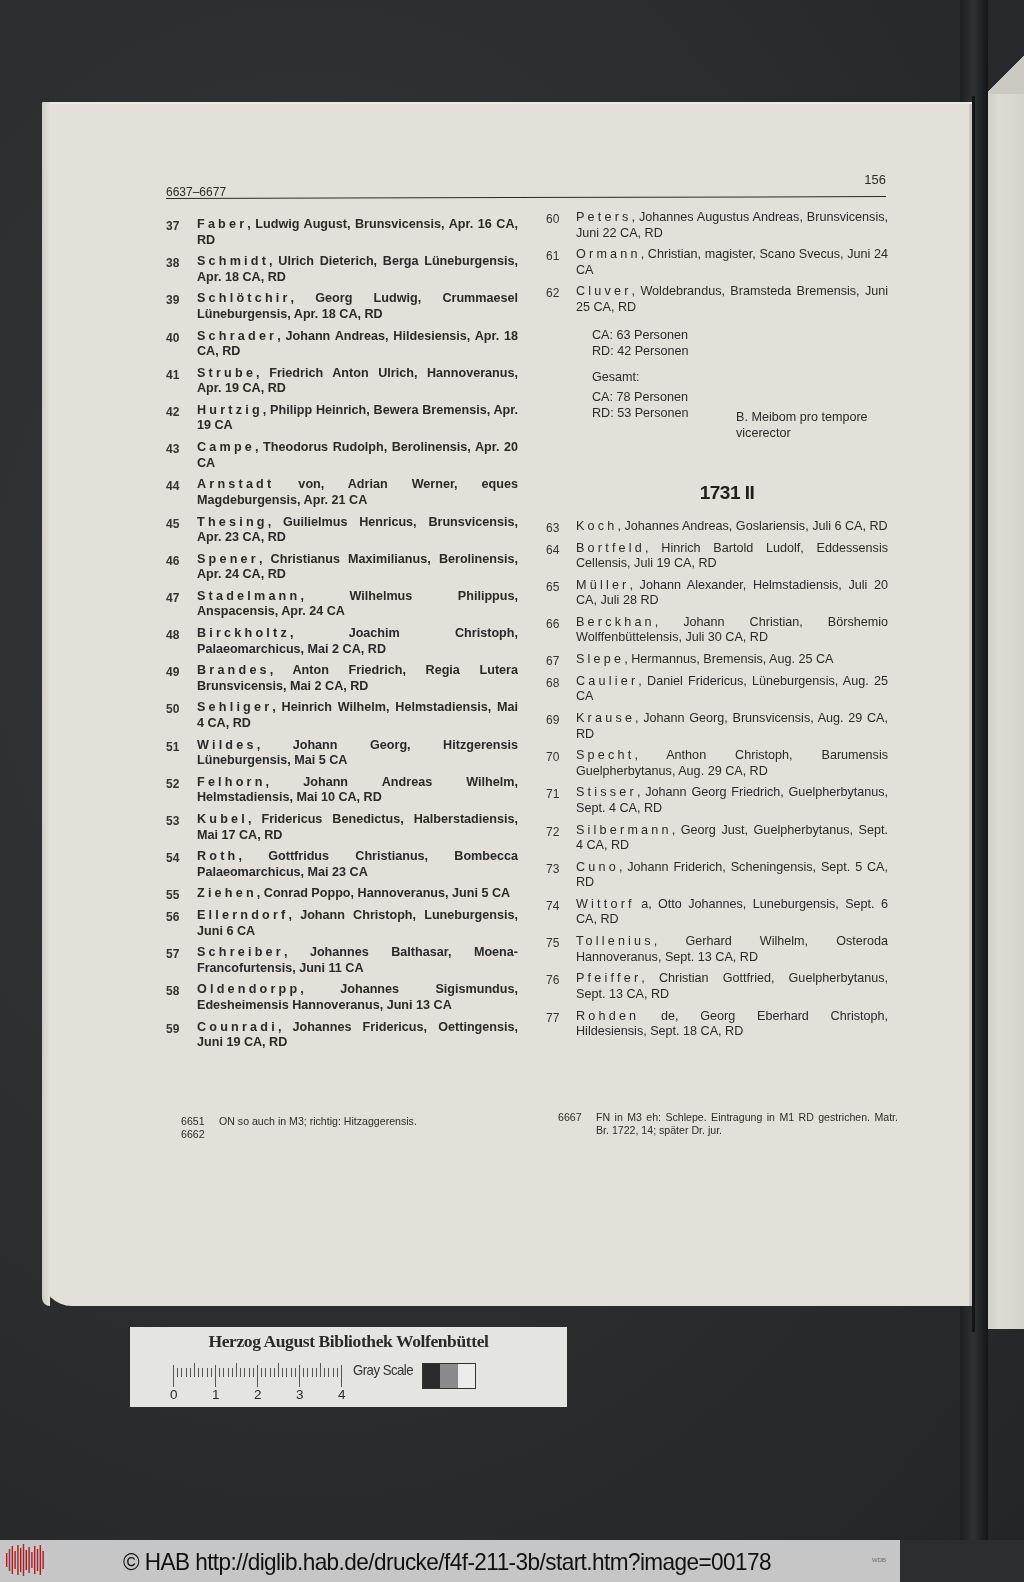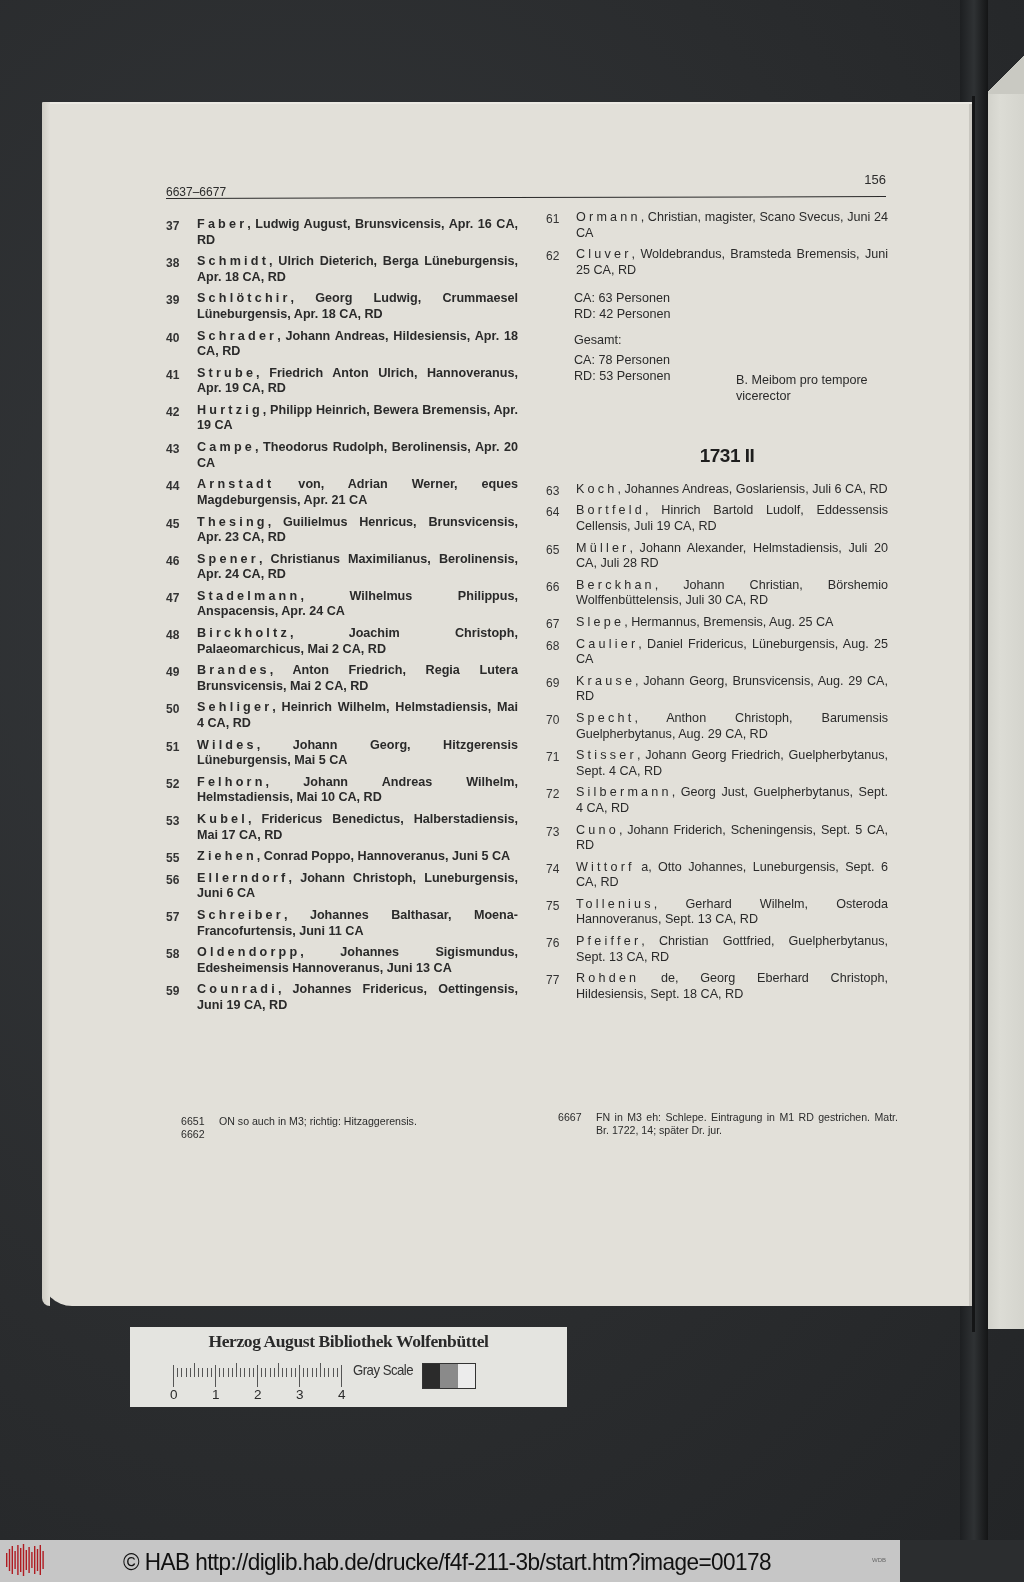--- a/index.html
+++ b/index.html
@@ -52,21 +52,21 @@
   }
 
   .col { position: absolute; color: #2a2a2a; font-size: 12.6px; line-height: 15.5px; }
   .col-left { left: 166px; top: 217px; width: 352px; font-weight: bold; }
   .col-right { left: 546px; top: 210px; width: 342px; }
 
   .entry { position: relative; padding-left: 31px; margin-bottom: 6.2px; text-align: justify; }
   .entry .num { position: absolute; left: 0; top: 2px; font-size: 12px; color: #333; }
   .entry .sname { letter-spacing: 3.2px; }
 
-  .sums { margin-left: 28px; margin-top: 12px; line-height: 16px; font-size: 12.6px; }
+  .sums { margin-left: 46px; margin-top: 12px; line-height: 16px; font-size: 12.6px; }
   .sums .gap { height: 10px; }
   .signature { margin-left: 190px; margin-top: 0; line-height: 16px; }
   .year-heading {
     text-align: center; font-weight: bold; font-size: 19px; letter-spacing: -0.5px;
     margin: 44px 0 18px 20px; color: #1e1e1e;
   }
   .col-right .entry { padding-left: 30px; }
 
   .footnotes { position: absolute; color: #2c2c2c; font-size: 10.6px; line-height: 12.6px; }
   .fn-left { left: 181px; top: 1115px; width: 340px; }
@@ -130,29 +130,31 @@
     <div class="entry"><span class="num">44</span><span class="sname">Arnstadt</span><span> von, Adrian Werner, eques Magdeburgensis, Apr. 21 CA</span></div>
     <div class="entry"><span class="num">45</span><span class="sname">Thesing</span><span>, Guilielmus Henricus, Brunsvicensis, Apr. 23 CA, RD</span></div>
     <div class="entry"><span class="num">46</span><span class="sname">Spener</span><span>, Christianus Maximilianus, Berolinensis, Apr. 24 CA, RD</span></div>
     <div class="entry"><span class="num">47</span><span class="sname">Stadelmann</span><span>, Wilhelmus Philippus, Anspacensis, Apr. 24 CA</span></div>
     <div class="entry"><span class="num">48</span><span class="sname">Birckholtz</span><span>, Joachim Christoph, Palaeomarchicus, Mai 2 CA, RD</span></div>
     <div class="entry"><span class="num">49</span><span class="sname">Brandes</span><span>, Anton Friedrich, Regia Lutera Brunsvicensis, Mai 2 CA, RD</span></div>
     <div class="entry"><span class="num">50</span><span class="sname">Sehliger</span><span>, Heinrich Wilhelm, Helmstadiensis, Mai 4 CA, RD</span></div>
     <div class="entry"><span class="num">51</span><span class="sname">Wildes</span><span>, Johann Georg, Hitzgerensis Lüneburgensis, Mai 5 CA</span></div>
     <div class="entry"><span class="num">52</span><span class="sname">Felhorn</span><span>, Johann Andreas Wilhelm, Helmstadiensis, Mai 10 CA, RD</span></div>
     <div class="entry"><span class="num">53</span><span class="sname">Kubel</span><span>, Fridericus Benedictus, Halberstadiensis, Mai 17 CA, RD</span></div>
+    <div class="entry"><span class="num">54</span><span class="sname">Roth</span><span>, Gottfridus Christianus, Bombecca Palaeomarchicus, Mai 23 CA</span></div>
     <div class="entry"><span class="num">55</span><span class="sname">Ziehen</span><span>, Conrad Poppo, Hannoveranus, Juni 5 CA</span></div>
     <div class="entry"><span class="num">56</span><span class="sname">Ellerndorf</span><span>, Johann Christoph, Luneburgensis, Juni 6 CA</span></div>
     <div class="entry"><span class="num">57</span><span class="sname">Schreiber</span><span>, Johannes Balthasar, Moena-Francofurtensis, Juni 11 CA</span></div>
     <div class="entry"><span class="num">58</span><span class="sname">Oldendorpp</span><span>, Johannes Sigismundus, Edesheimensis Hannoveranus, Juni 13 CA</span></div>
     <div class="entry"><span class="num">59</span><span class="sname">Counradi</span><span>, Johannes Fridericus, Oettingensis, Juni 19 CA, RD</span></div>
   </div>
 
 <div class="col col-right">
   <div id="right-top">
+      <div class="entry"><span class="num">60</span><span class="sname">Peters</span><span>, Johannes Augustus Andreas, Brunsvicensis, Juni 22 CA, RD</span></div>
       <div class="entry"><span class="num">61</span><span class="sname">Ormann</span><span>, Christian, magister, Scano Svecus, Juni 24 CA</span></div>
       <div class="entry"><span class="num">62</span><span class="sname">Cluver</span><span>, Woldebrandus, Bramsteda Bremensis, Juni 25 CA, RD</span></div>
     </div>
   <div class="sums">
     <div>CA: 63 Personen</div>
     <div>RD: 42 Personen</div>
     <div class="gap"></div>
     <div>Gesamt:</div>
     <div style="height:4px"></div>
     <div>CA: 78 Personen</div>

